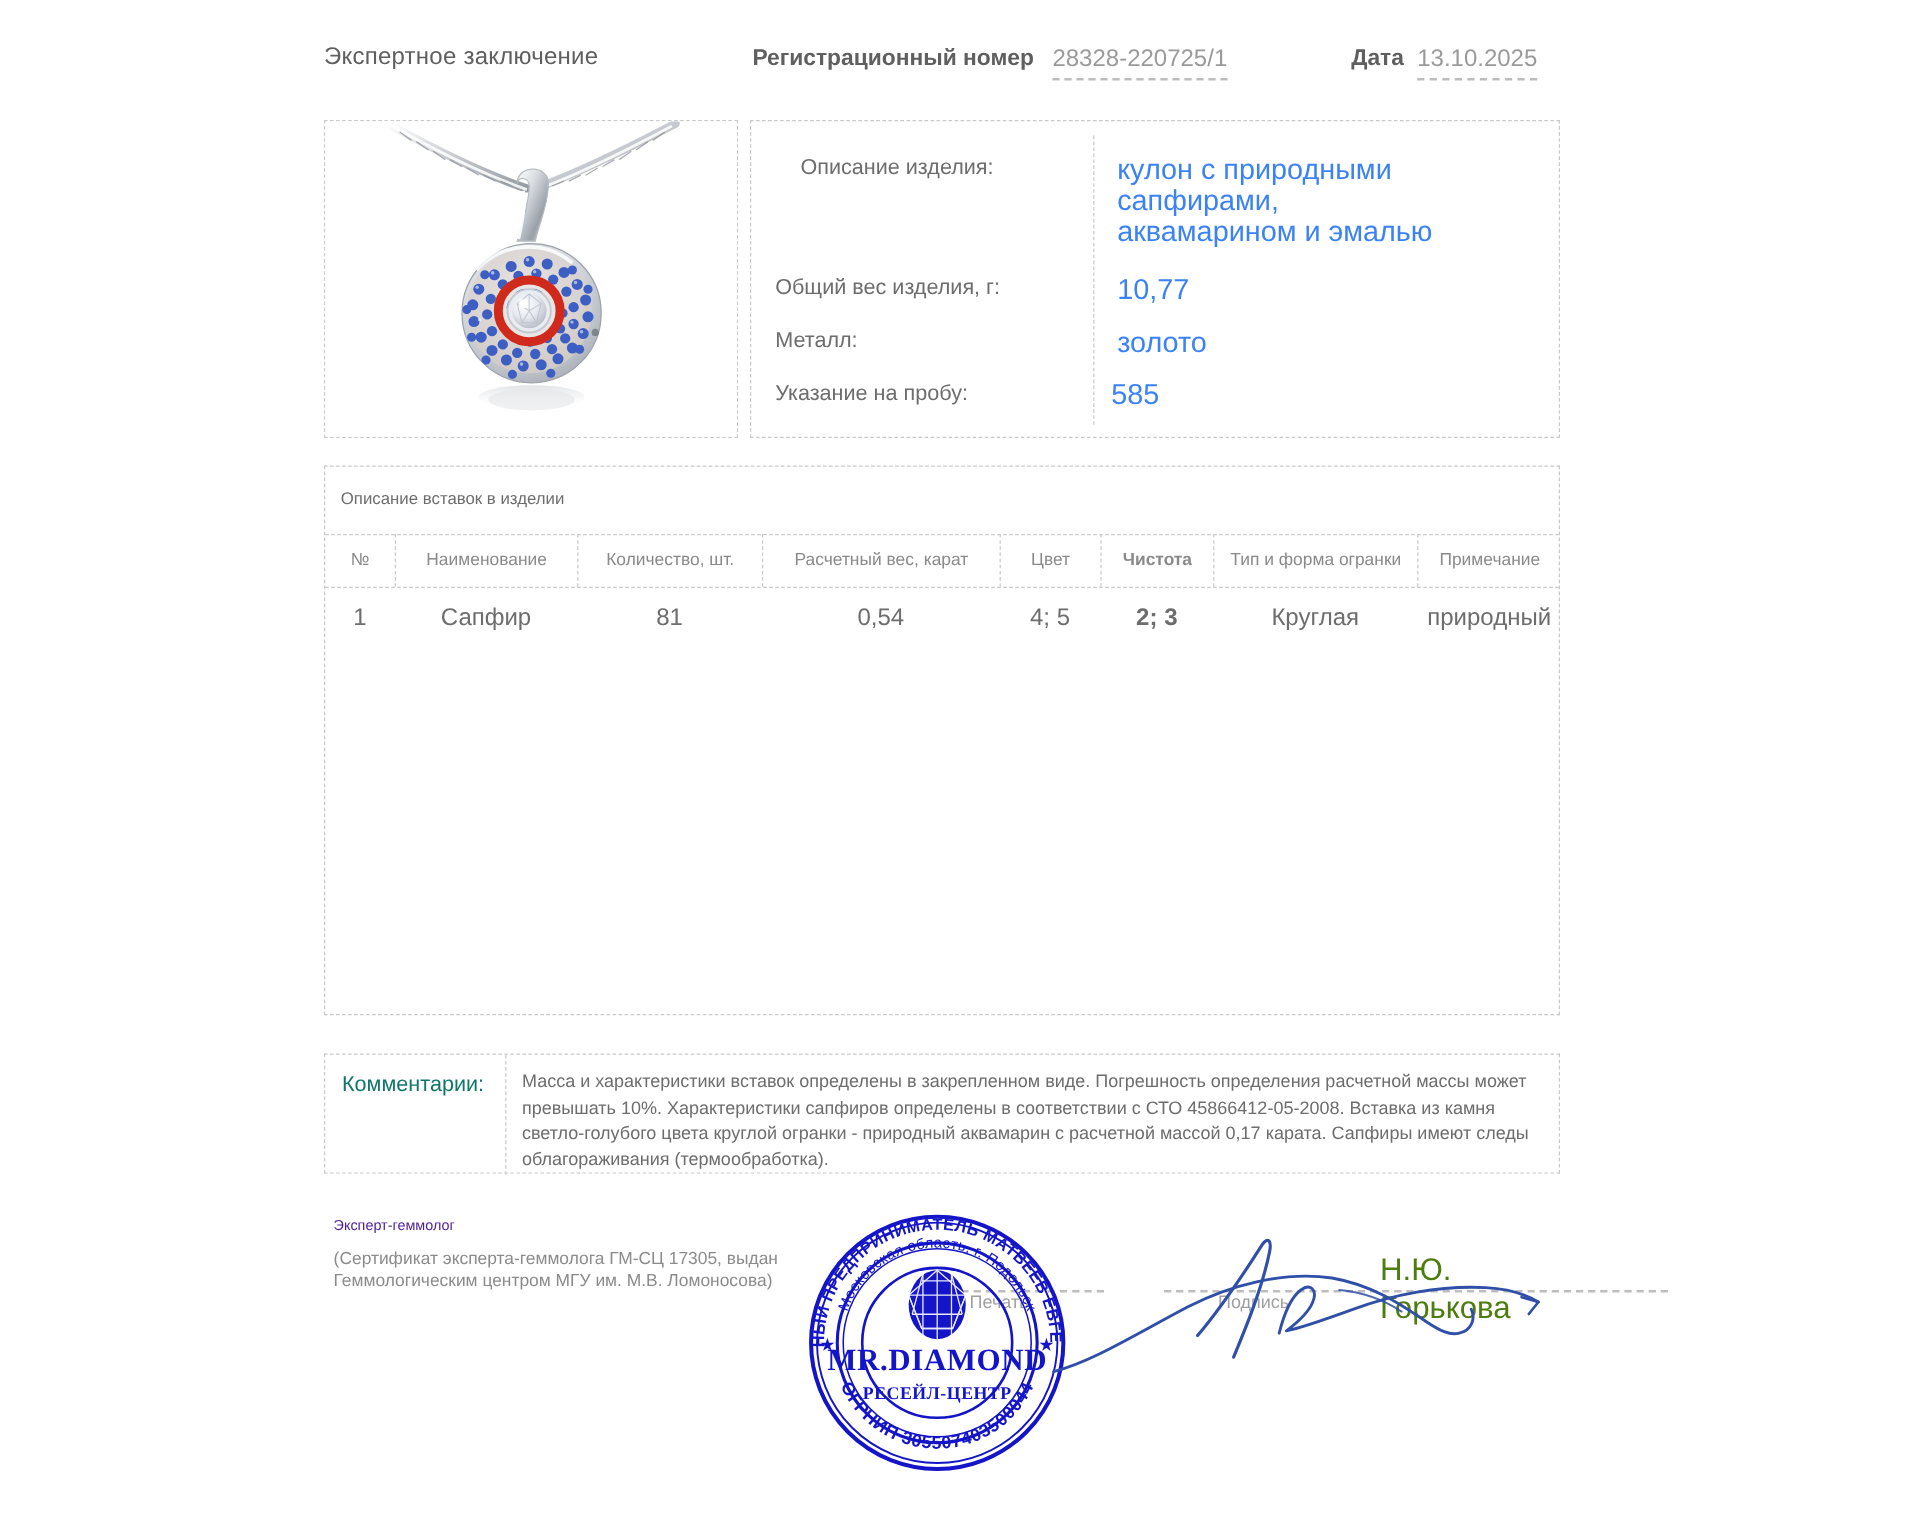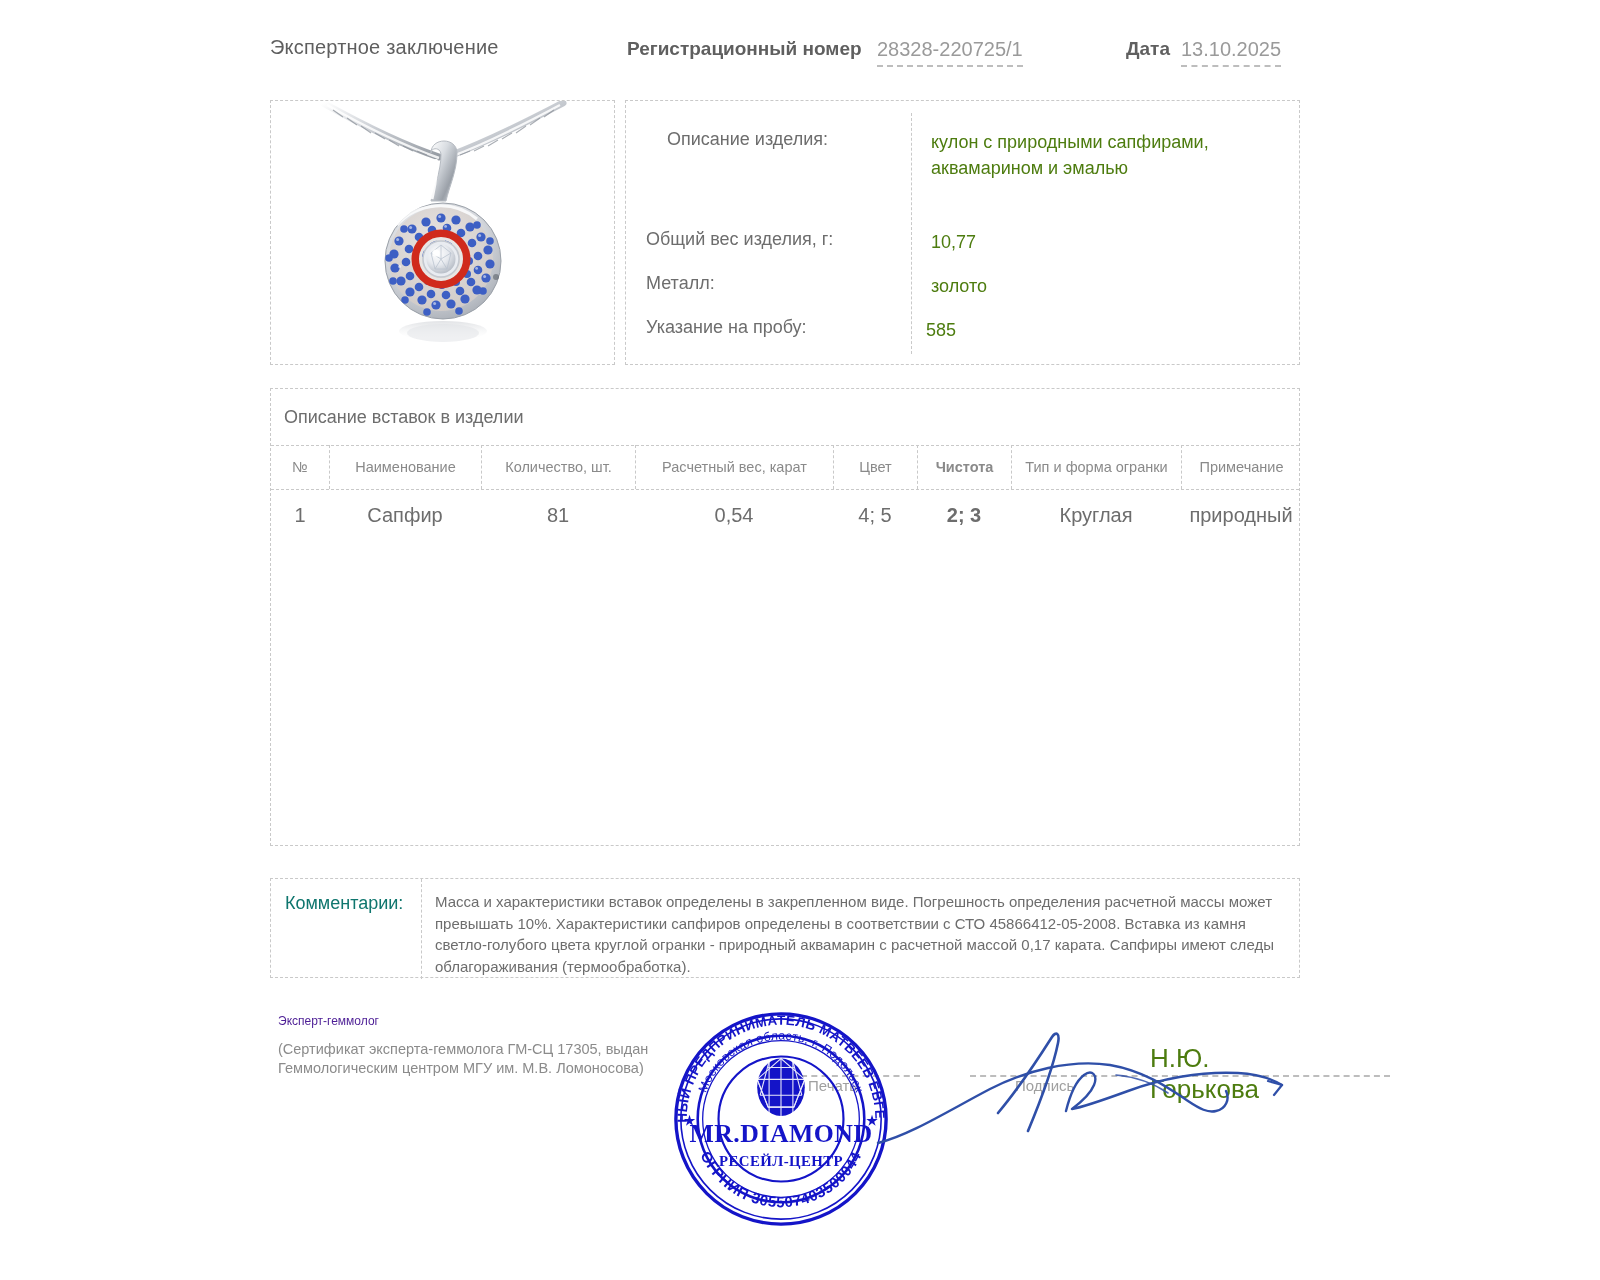--- a/index.html
+++ b/index.html
@@ -25,25 +25,25 @@
   .dbox{position:absolute;border:1px dashed #c9c9c9;box-sizing:border-box;}
 
   
   .photo-box{left:270px;top:100px;width:345px;height:265px;overflow:hidden;}
   .photo-inner{position:absolute;left:0;top:0;width:345px;height:265px;}
 
   
   .desc-box{left:625px;top:100px;width:675px;height:265px;}
   .desc-divider{position:absolute;left:285px;top:12px;width:0;height:241px;border-left:1px dashed #c9c9c9;}
   .d-label{position:absolute;font-size:18px;color:#6d6d6d;}
-  .d-value{position:absolute;font-size:18px;color:#4d7c0f;line-height:26px;}
+  .d-value{position:absolute;font-size:24px;color:#3b82f6;line-height:26px;}
 
   
   .ins-box{left:270px;top:388px;width:1030px;height:458px;}
-  .ins-title{position:absolute;left:13px;top:18px;font-size:18px;color:#6d6d6d;}
+  .ins-title{position:absolute;left:13px;top:18px;font-size:14px;color:#6d6d6d;}
   .ins-hdr-top{position:absolute;left:0;top:56px;width:100%;border-top:1px dashed #c9c9c9;}
   .ins-hdr-bot{position:absolute;left:0;top:100px;width:100%;border-top:1px dashed #c9c9c9;}
   .ins-table{position:absolute;left:0;top:56px;width:1030px;}
   .ins-row{display:flex;width:1030px;}
   .ins-row.head{height:44px;}
   .ins-row.body{height:52px;}
   .ins-cell{display:flex;align-items:center;justify-content:center;box-sizing:border-box;font-size:14.5px;color:#8a8a8a;}
   .ins-row.head .ins-cell+.ins-cell{border-left:1px dashed #c9c9c9;}
   .ins-row.body .ins-cell{font-size:20px;color:#6d6d6d;}
   .c-num{width:58px;}

